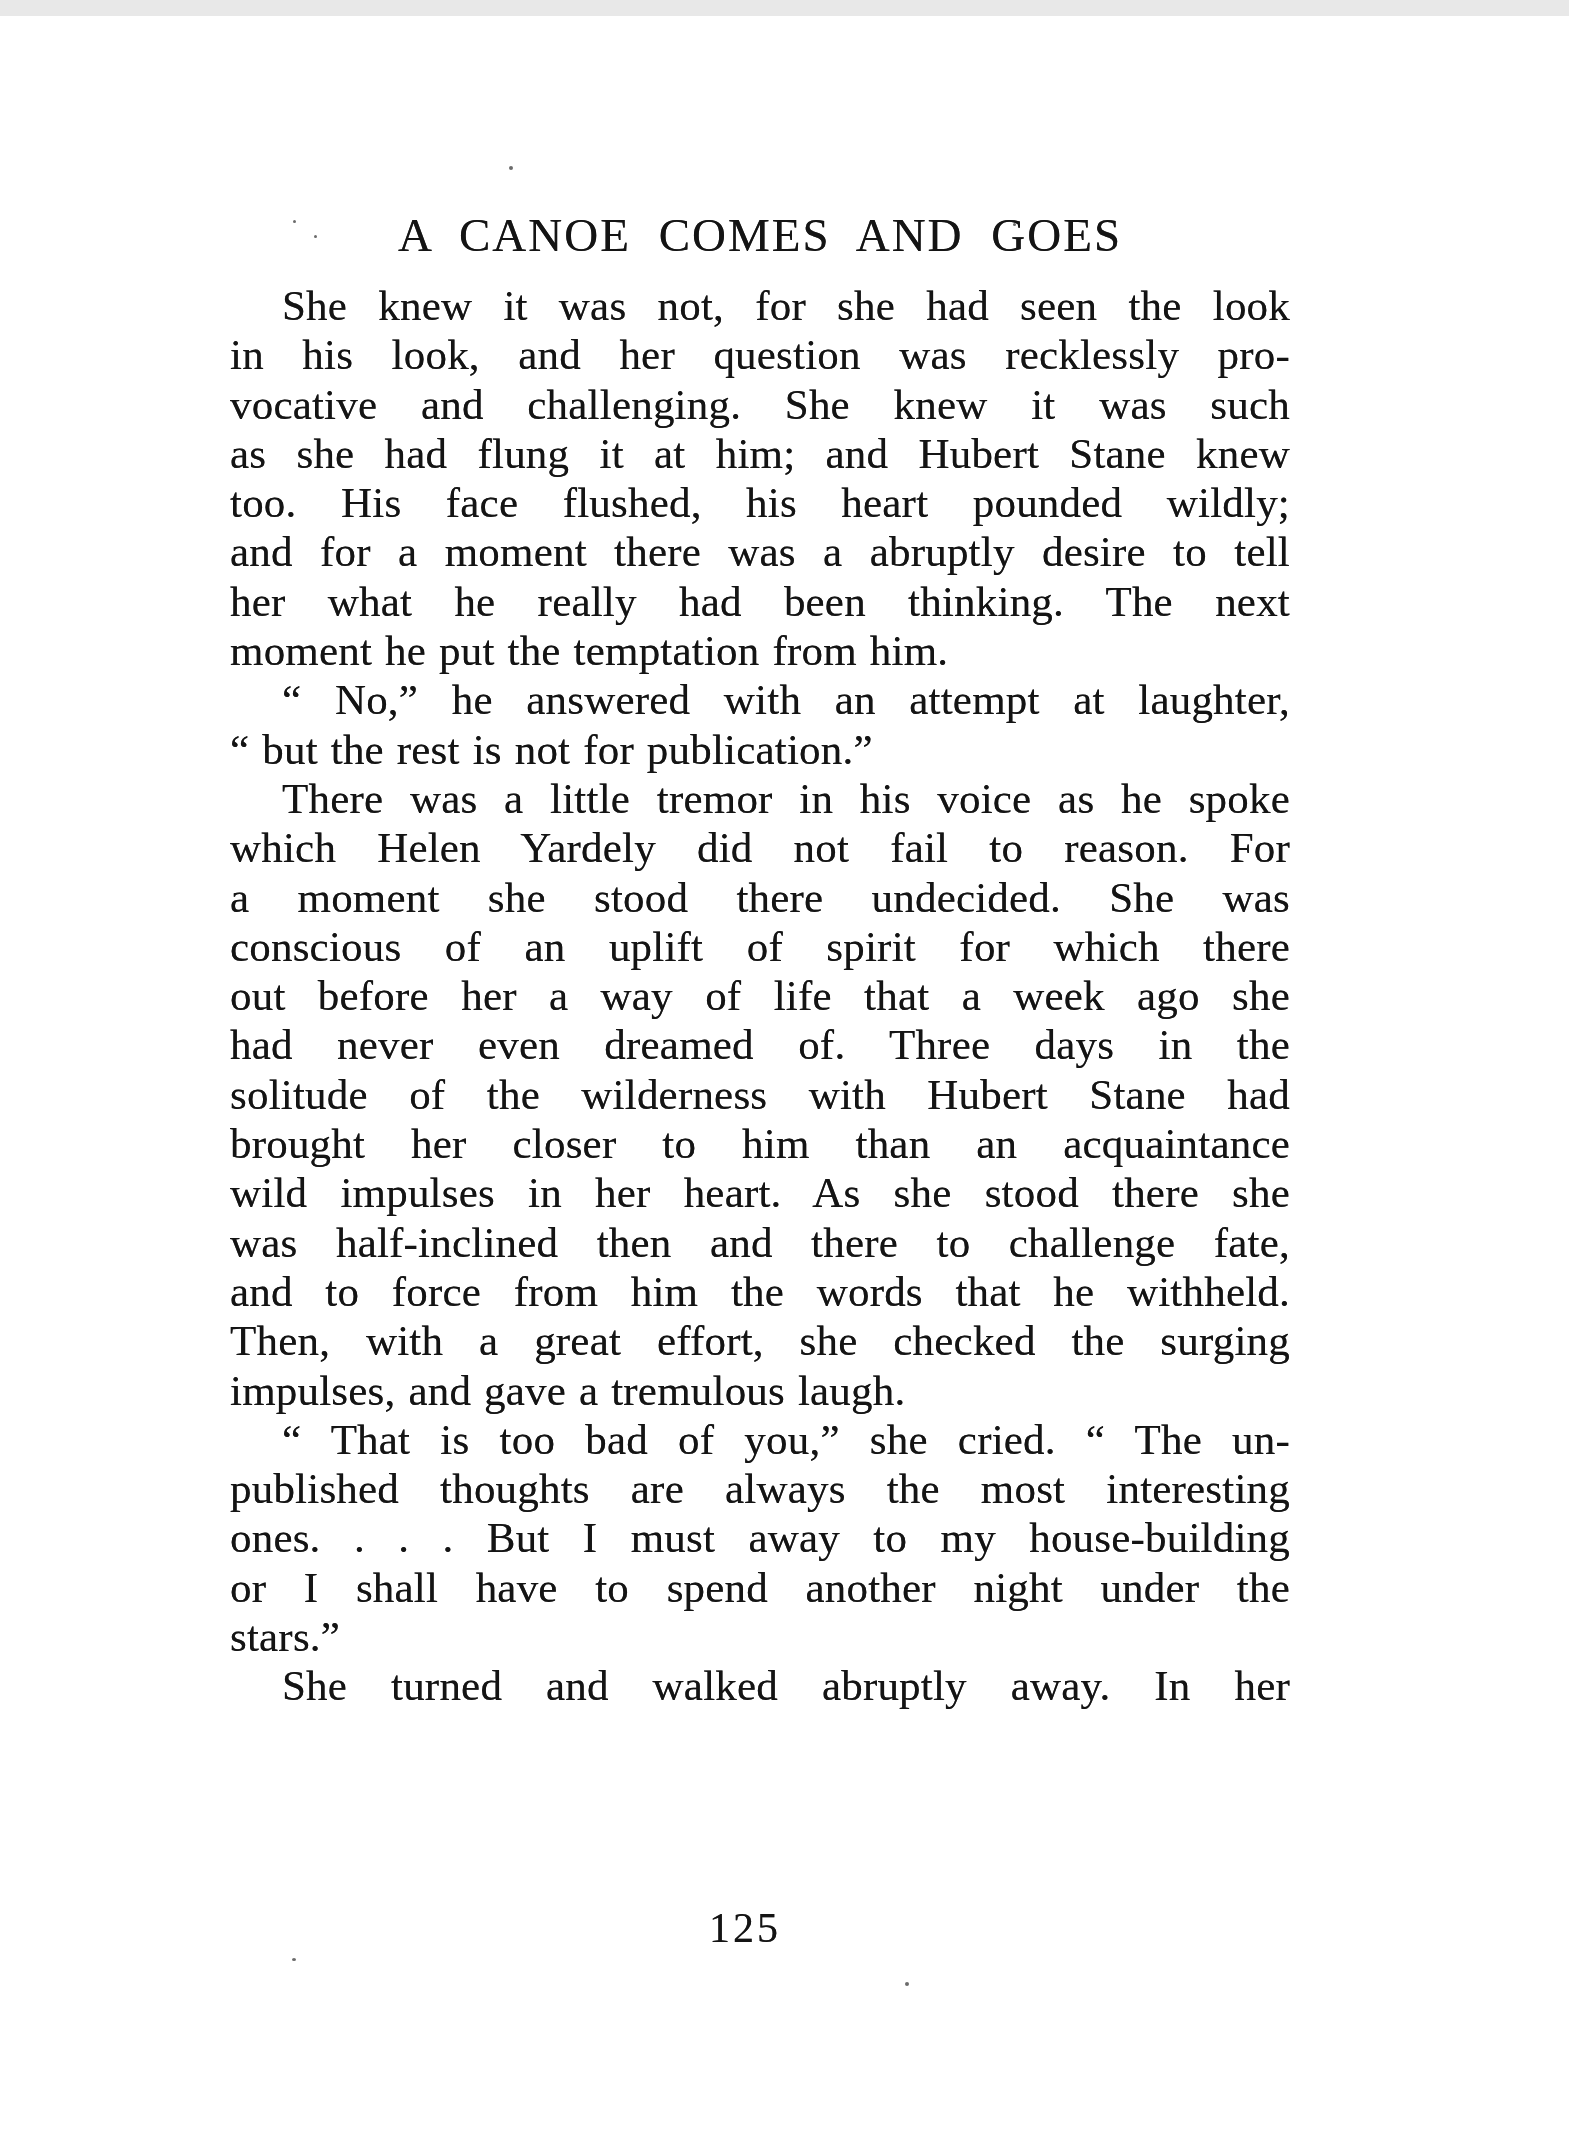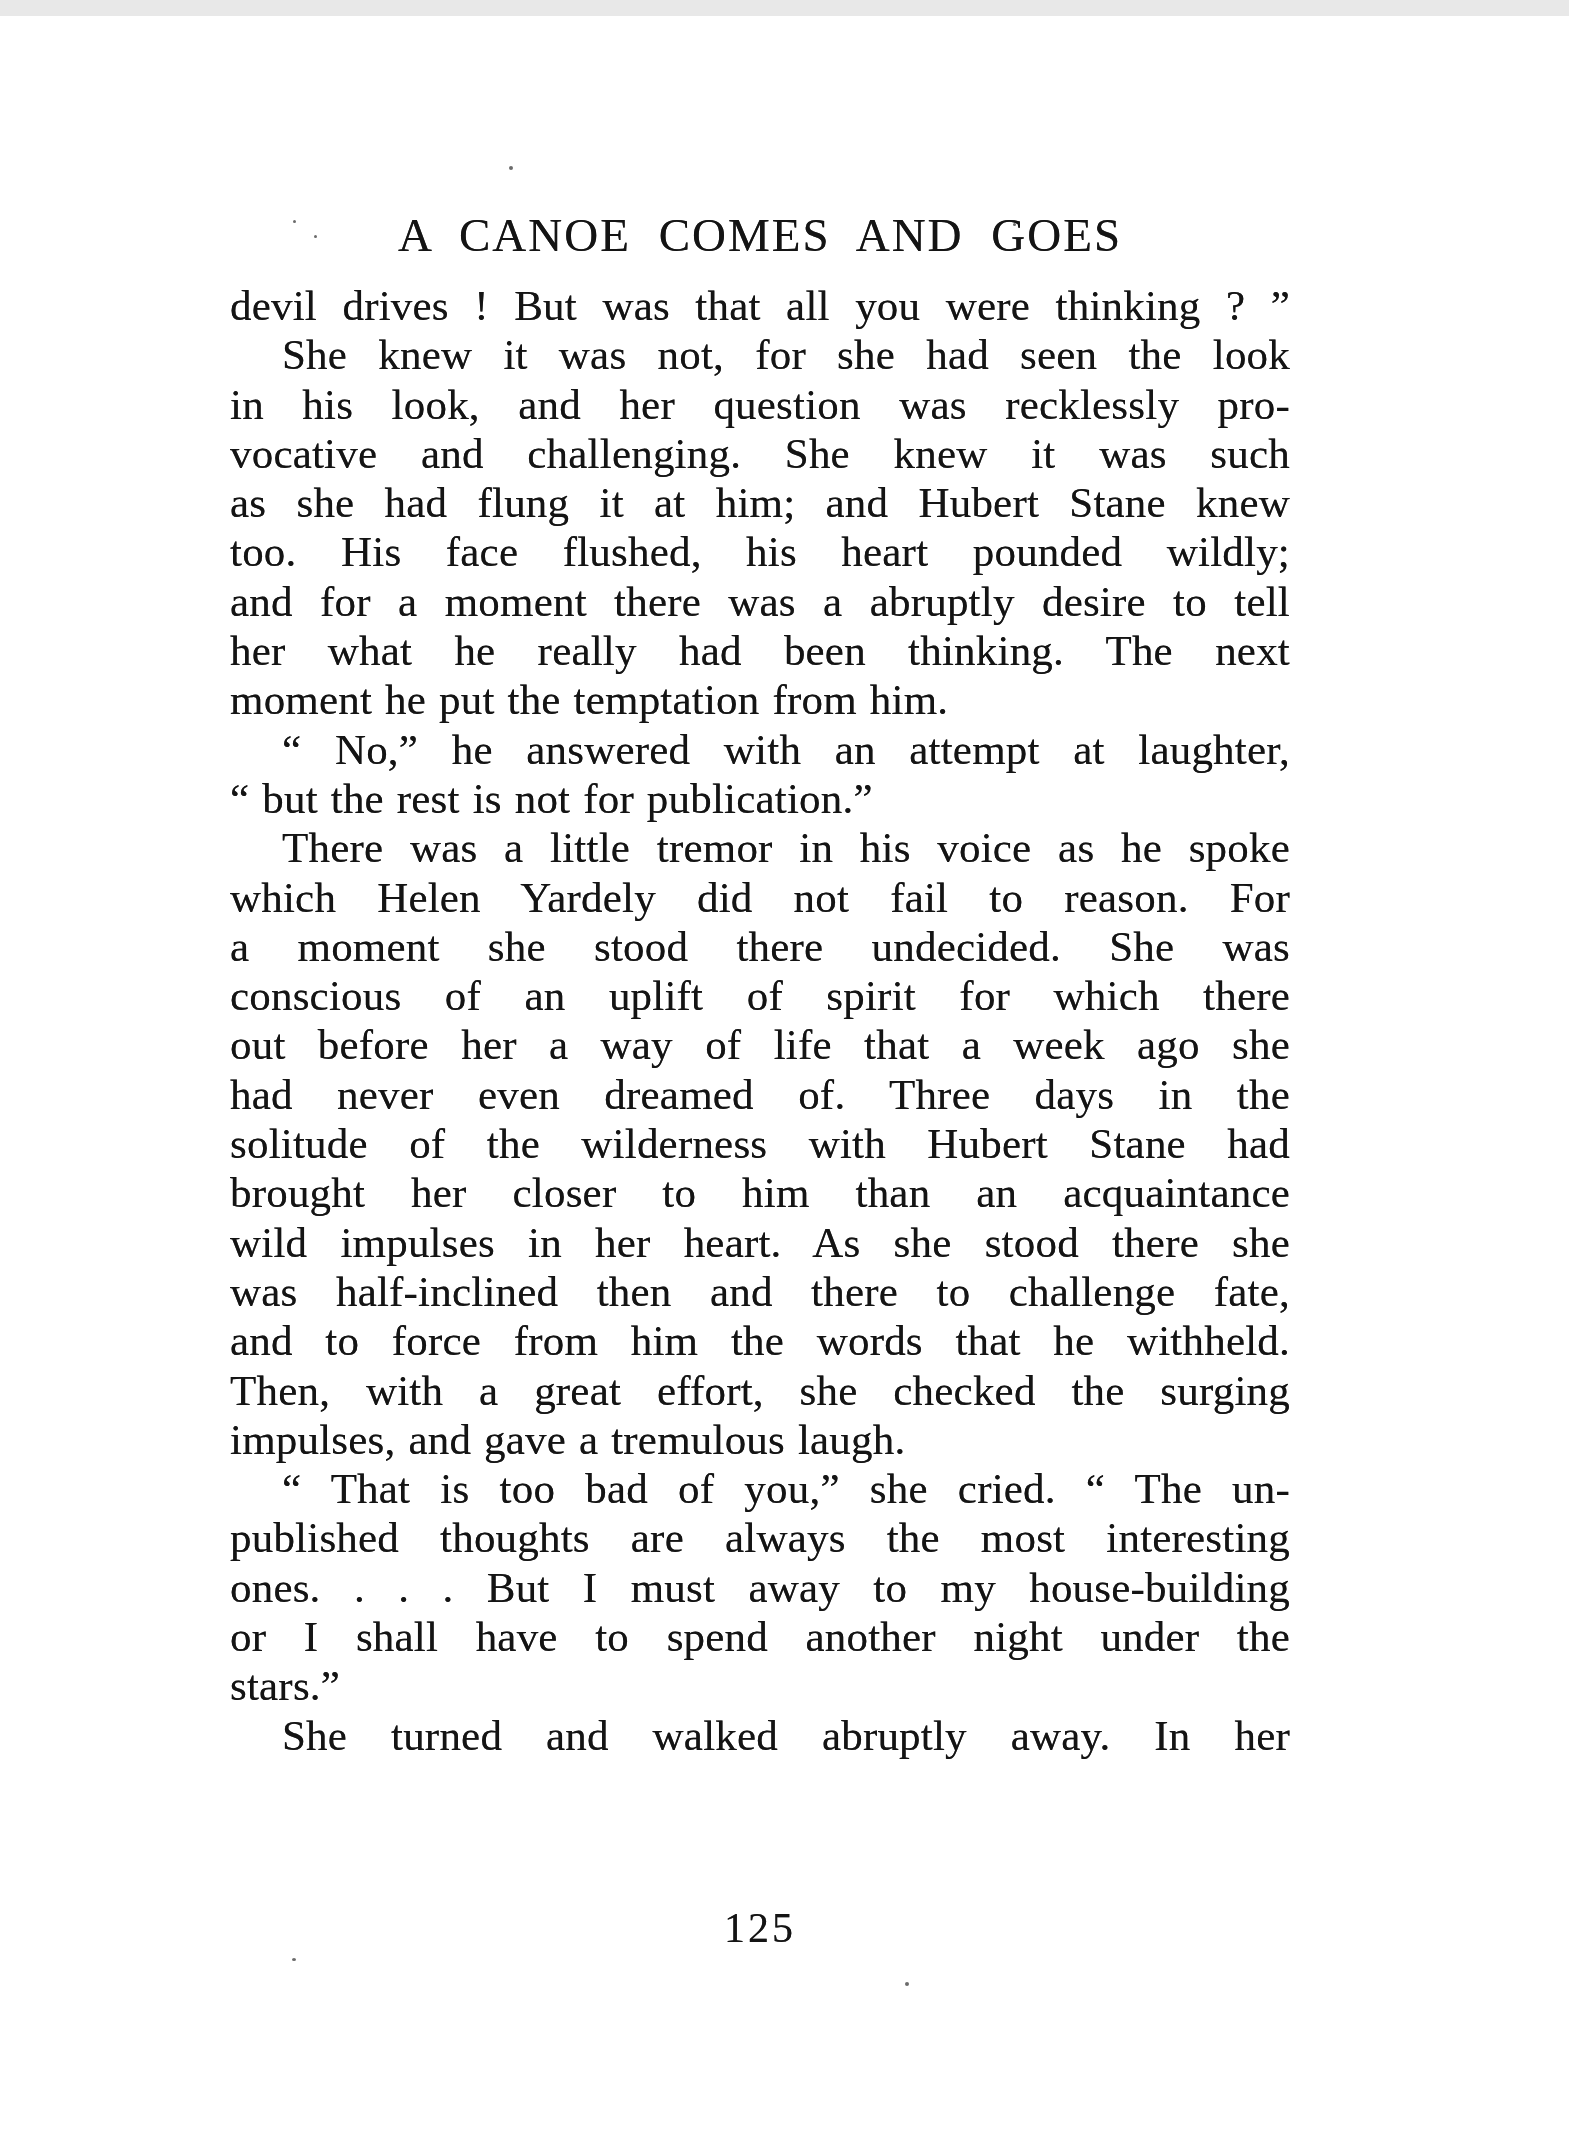--- a/index.html
+++ b/index.html
@@ -44,21 +44,21 @@
   }
   .line.end{
     text-align-last:left;
   }
   .line.i{
     text-indent:52px;
   }
   .page-number{
     position:absolute;
     top:1891px;
-    left:230px;
+    left:215px;
     width:1060px;
     text-align:center;
     font-size:42px;
     line-height:1;
     letter-spacing:3px;
     text-shadow:0 0 0.5px rgba(10,10,10,.7);
   }
   .speck{
     position:absolute;
     background:#3a3a3a;
@@ -67,21 +67,20 @@
   }
 </style>
 </head>
 <body>
 
 <div class="page">
 
   <div class="running-head">A CANOE COMES AND GOES</div>
 
   <div class="text-block">
-    <div class="line">devil drives ! But was that all you were thinking ? ”</div>
     <div class="line i">She knew it was not, for she had seen the look</div>
     <div class="line">in his look, and her question was recklessly pro-</div>
     <div class="line">vocative and challenging. She knew it was such</div>
     <div class="line">as she had flung it at him; and Hubert Stane knew</div>
     <div class="line">too. His face flushed, his heart pounded wildly;</div>
     <div class="line">and for a moment there was a abruptly desire to tell</div>
     <div class="line">her what he really had been thinking. The next</div>
     <div class="line end">moment he put the temptation from him.</div>
     <div class="line i">“ No,” he answered with an attempt at laughter,</div>
     <div class="line end">“ but the rest is not for publication.”</div>

